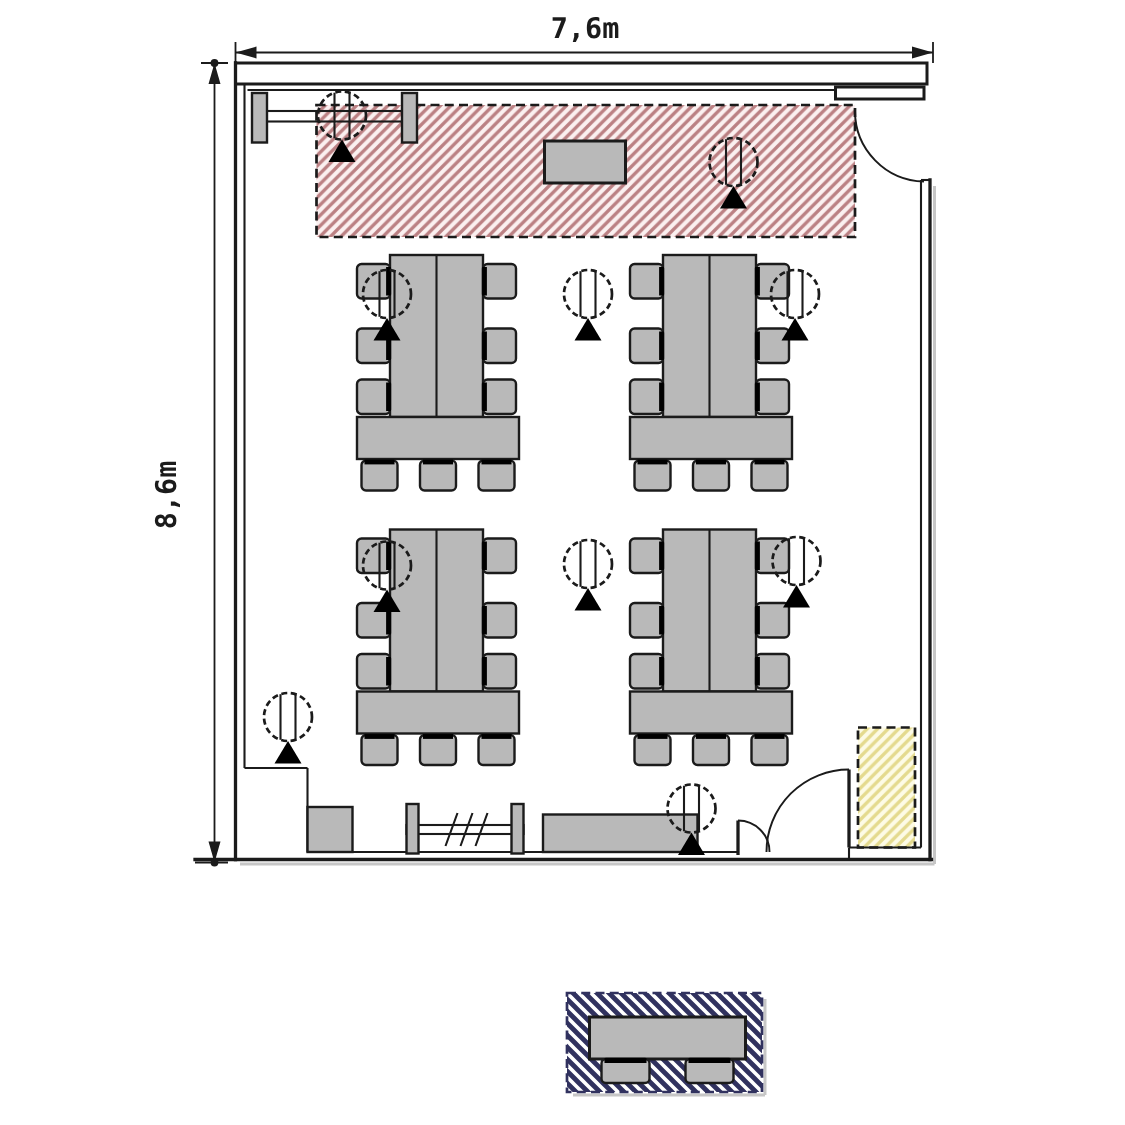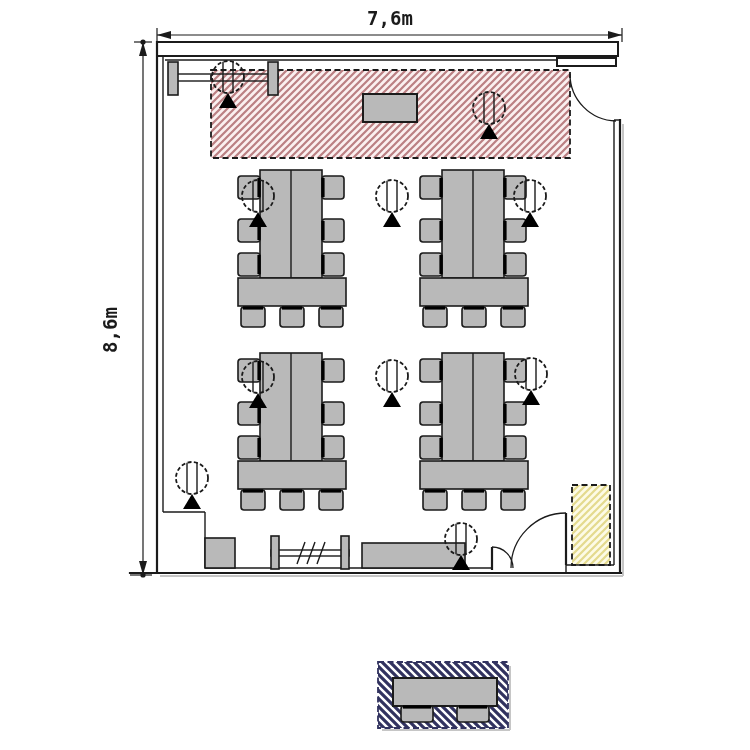--- a/index.html
+++ b/index.html
@@ -1,17 +1,17 @@
 <!DOCTYPE html>
 <html style="--line: #1b1b1b; --furniture-fill: #b9b9b9; --paper: #ffffff; --red-bg: #fbf0f0; --red-line: #bb8083; --yellow-bg: #fdfbe6; --yellow-line: #e4da8e; --blue-line: #31325f; --shadow: #c6c6c6;"><head>
 <meta charset="utf-8">
 <style>
   html,body{margin:0;padding:0;background:#fff;}
   .canvas{position:relative;width:750px;height:750px;background:var(--paper,#fff);overflow:hidden;
-          font-family:"DejaVu Sans Mono",monospace;}
+          font-family:"DejaVu Sans Mono",monospace;border-radius:19px;}
   svg{display:block;}
   .furn   { fill: var(--furniture-fill,#b9b9b9); stroke: var(--line,#1b1b1b); stroke-width:1.6; }
   .deskb  { fill: var(--furniture-fill,#b9b9b9); stroke: var(--line,#1b1b1b); stroke-width:2; }
   .wband  { fill:#ffffff; stroke: var(--line,#1b1b1b); stroke-width:2; }
   .wl2    { stroke: var(--line,#1b1b1b); stroke-width:2.2; fill:none; stroke-linecap:square; }
   .wl1    { stroke: var(--line,#1b1b1b); stroke-width:1.4; fill:none; }
   .thin   { stroke: var(--line,#1b1b1b); stroke-width:1.4; fill:none; }
   .accent { stroke:#000; stroke-width:3.2; fill:none; }
   .lampc  { fill:none; stroke: var(--line,#1b1b1b); stroke-width:1.8; stroke-dasharray:4 2.4; }
   .filldark{ fill:#000; stroke:none; }

